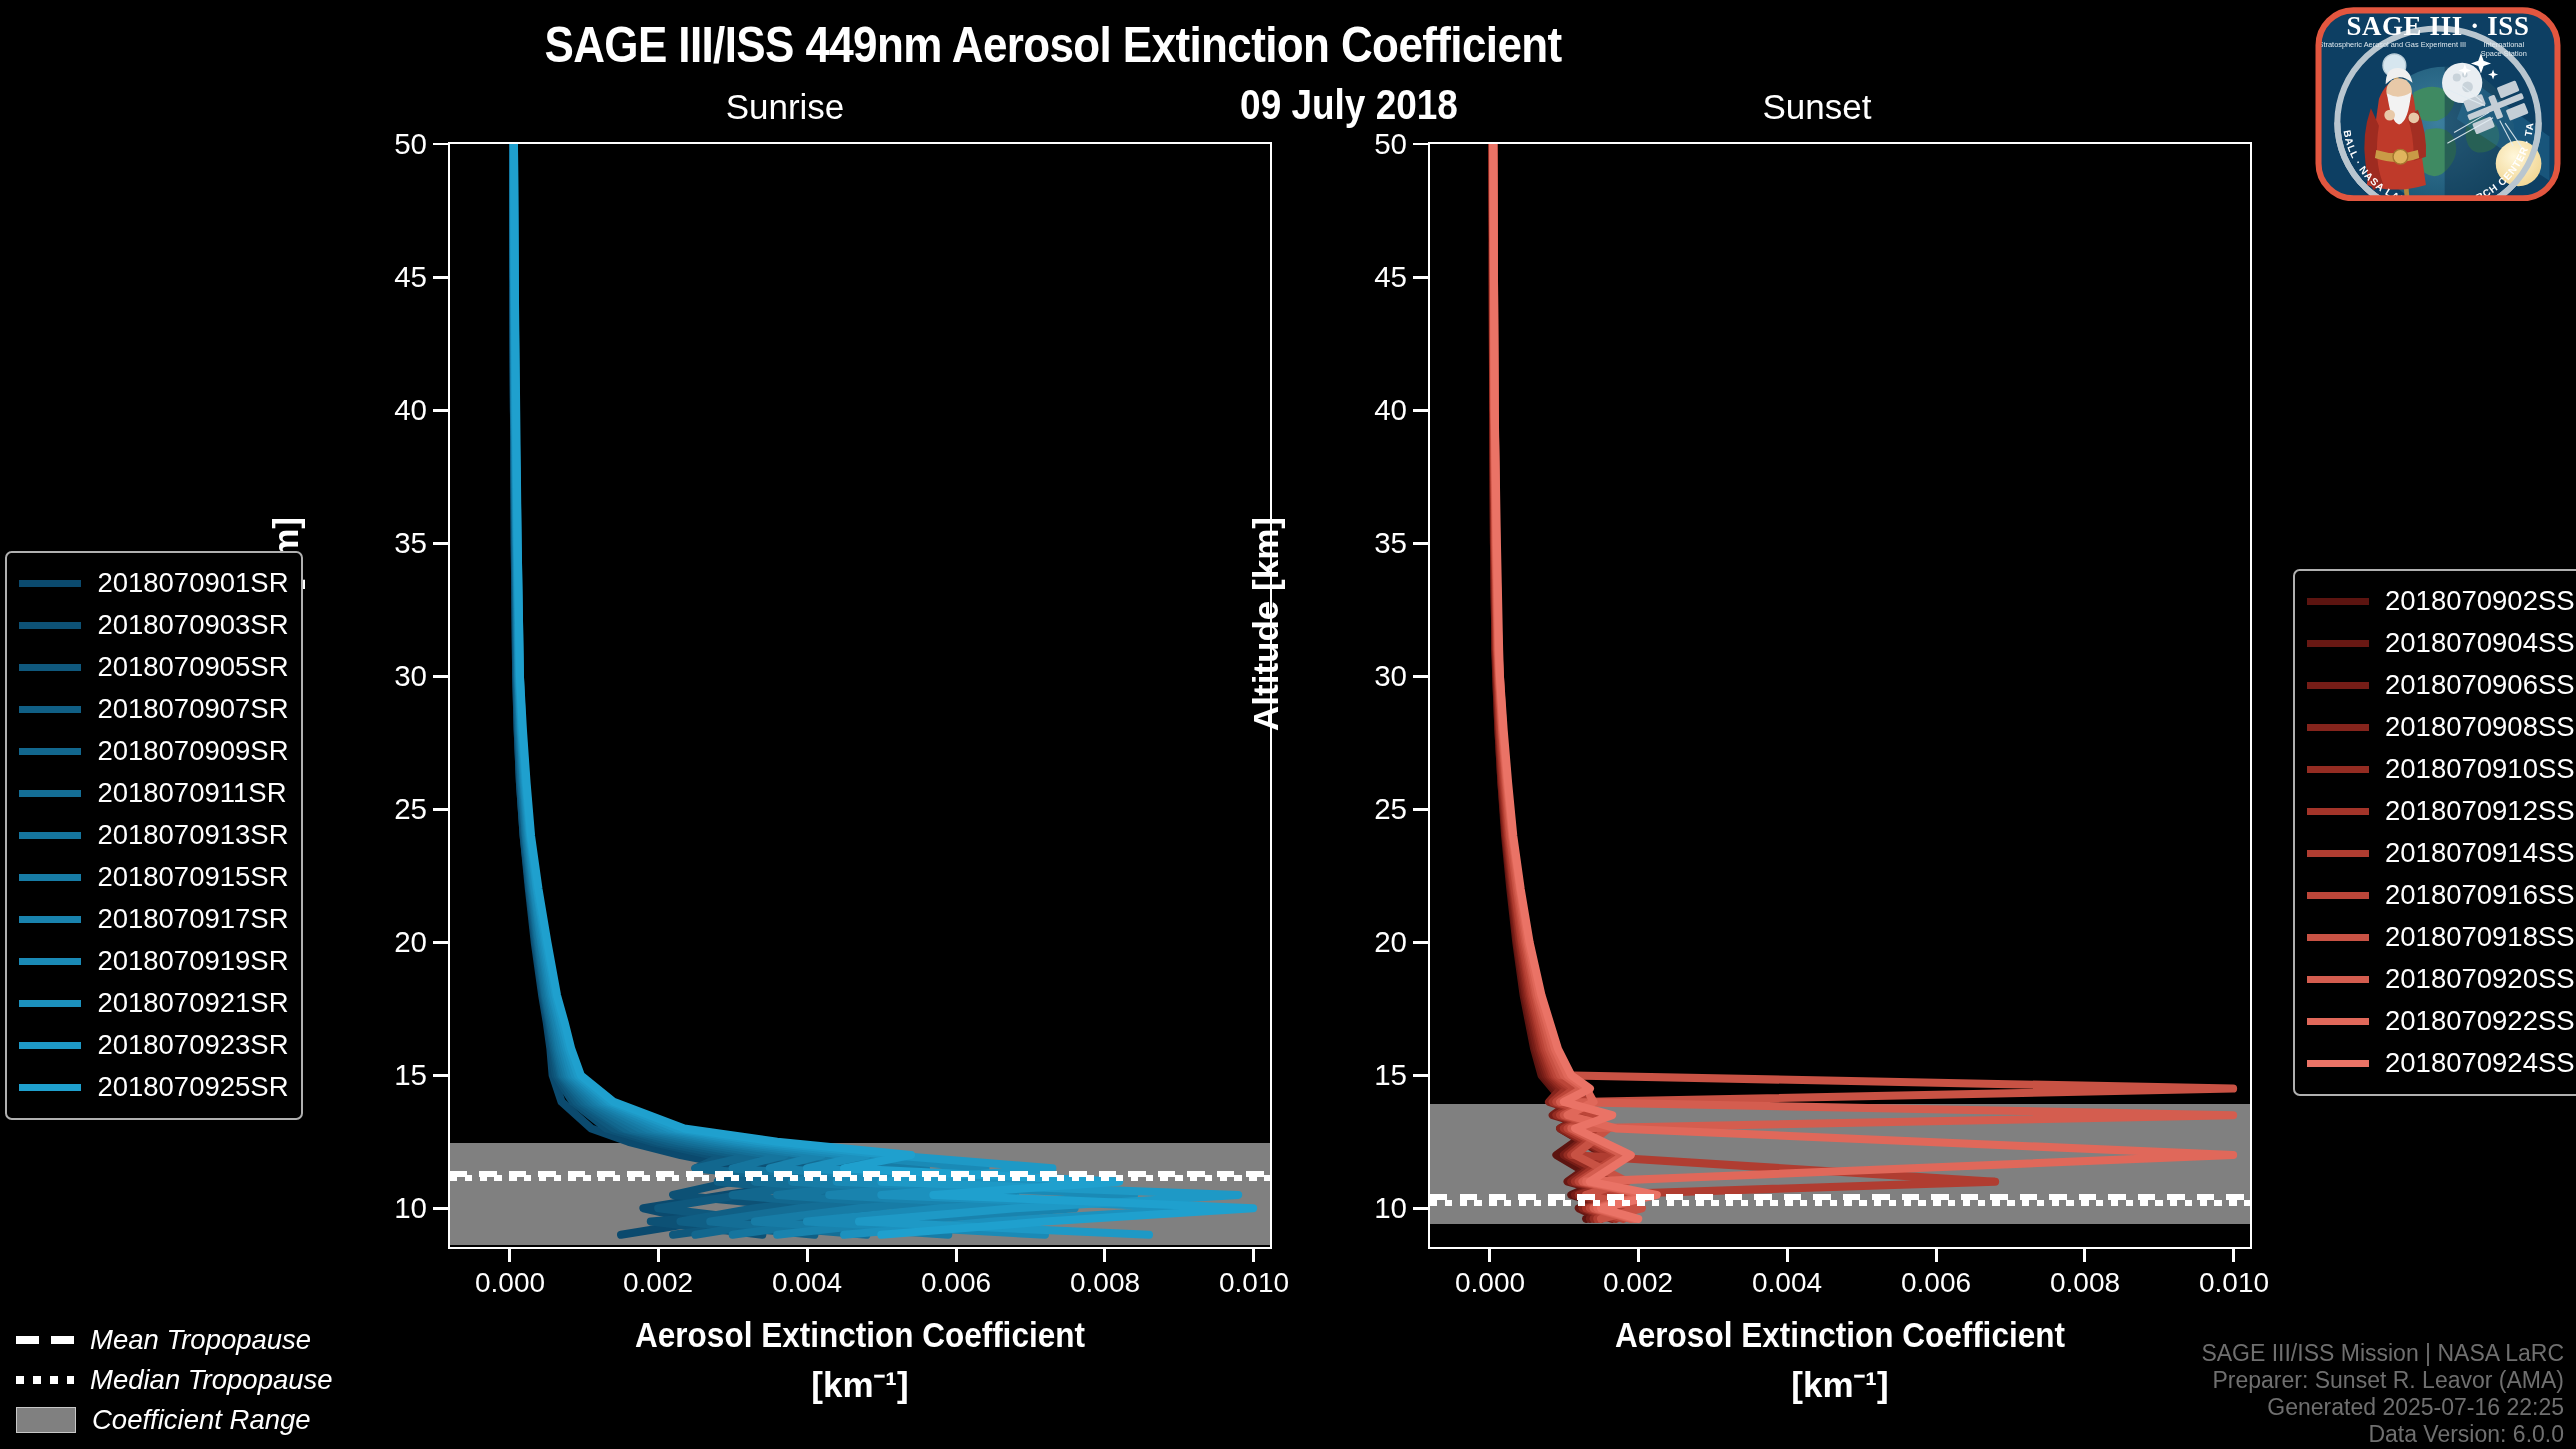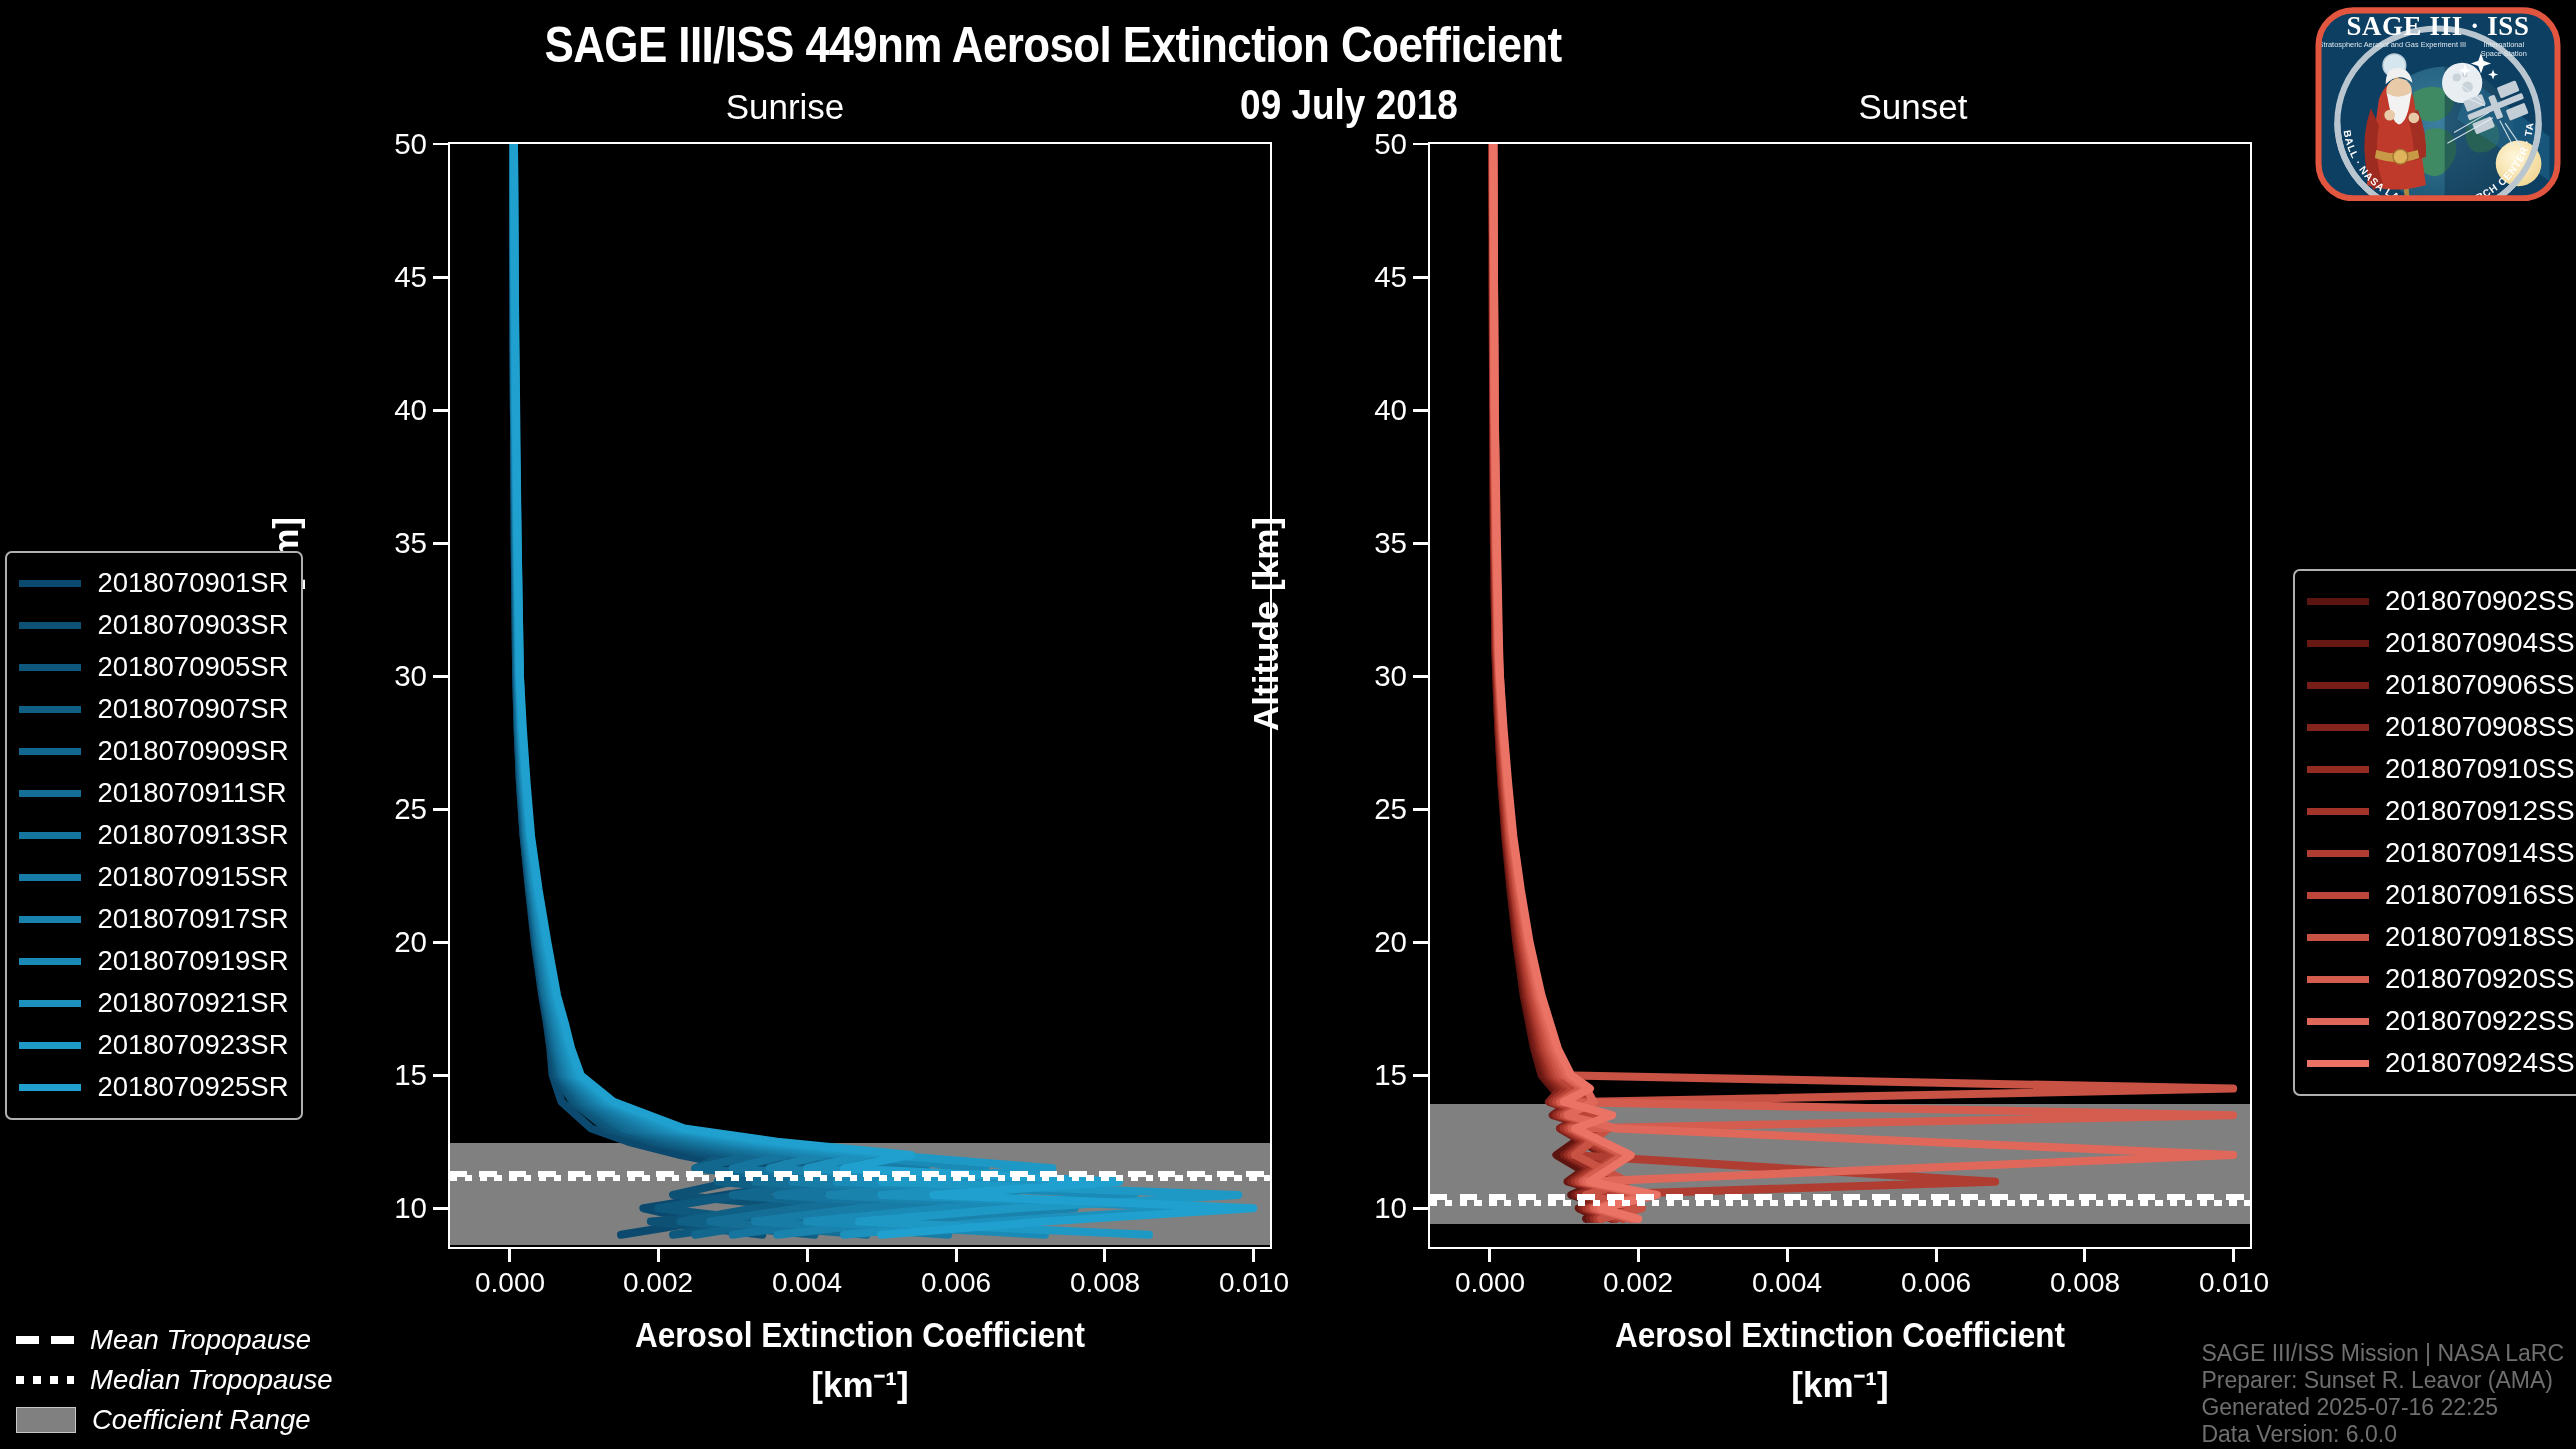--- a/index.html
+++ b/index.html
@@ -12,21 +12,21 @@
   #main-title{left:0;top:16px;width:2106px;text-align:center;
       font-family:"Liberation Sans Narrow","Liberation Sans",sans-serif;
       font-weight:bold;font-size:50px;letter-spacing:-0.7px;
       transform:scaleX(0.88);transform-origin:center top;}
   #date-title{left:1047px;top:81px;width:604px;text-align:center;
       font-family:"Liberation Sans Narrow","Liberation Sans",sans-serif;
       font-weight:bold;font-size:42px;transform:scaleX(0.88);transform-origin:center top;}
   .panel-title{font-family:"Liberation Sans",sans-serif;font-weight:normal;
       font-size:35px;text-align:center;}
   #sunrise-title{left:651px;top:87px;width:268px;}
-  #sunset-title{left:1779px;top:87px;width:268px;}
+  #sunset-title{left:1683px;top:87px;width:268px;}
 
   
   .plot-frame{border:2.7px solid #ffffff;background:#000;box-sizing:border-box;}
   #plot-sunrise{left:448px;top:142px;width:824px;height:1107px;}
   #plot-sunset{left:1428px;top:142px;width:824px;height:1107px;}
   .plot-inner{position:absolute;inset:0;overflow:hidden;}
 
   
   .tropo-band{position:absolute;left:0;right:0;background:#808080;}
   .tropo-mean{position:absolute;left:0;right:0;height:6px;
@@ -70,21 +70,21 @@
   
   #legend-tropo{position:absolute;left:16px;top:1320px;font-style:italic;}
   #legend-tropo .legend-row{height:40px;}
   .sw-dashed{width:58px;height:8.7px;
       background:repeating-linear-gradient(to right,#fff 0 23px,transparent 23px 35px);}
   .sw-dotted{width:58px;height:8.7px;
       background:repeating-linear-gradient(to right,#fff 0 8px,transparent 8px 17px);}
   .sw-range{width:58px;height:24px;background:#808080;border:1.3px solid #c8c8c8;}
 
   
-  #credits{position:absolute;right:12px;top:1340px;
+  #credits{position:absolute;right:12px;top:1340px;text-align:right;
       color:#6f6f6f;font-size:23px;line-height:27px;}
 
   
   #logo{position:absolute;left:2313px;top:5.4px;width:250px;height:196px;}
 </style>
 </head>
 <body>
 
 <div class="abs" id="main-title">SAGE III/ISS 449nm Aerosol Extinction Coefficient</div>
 <div class="abs" id="date-title">09 July 2018</div>

